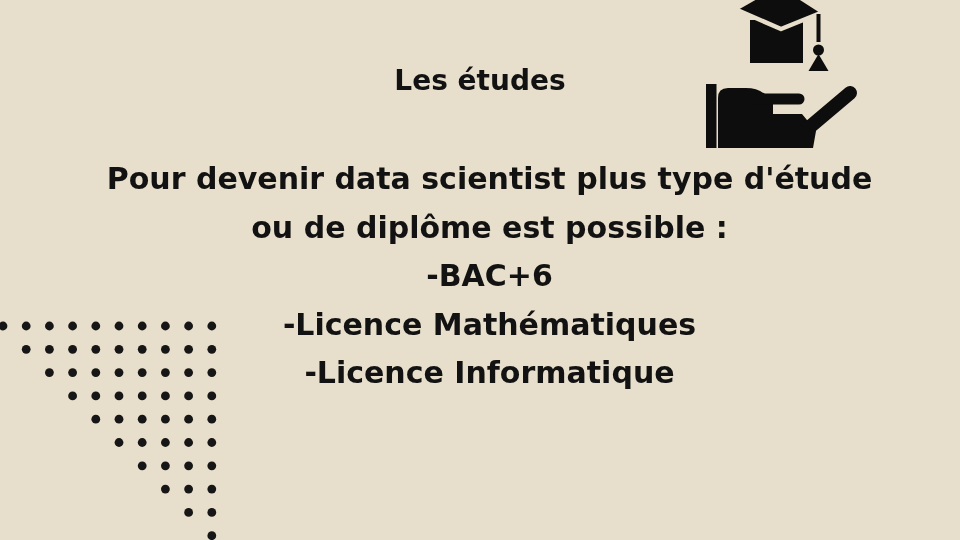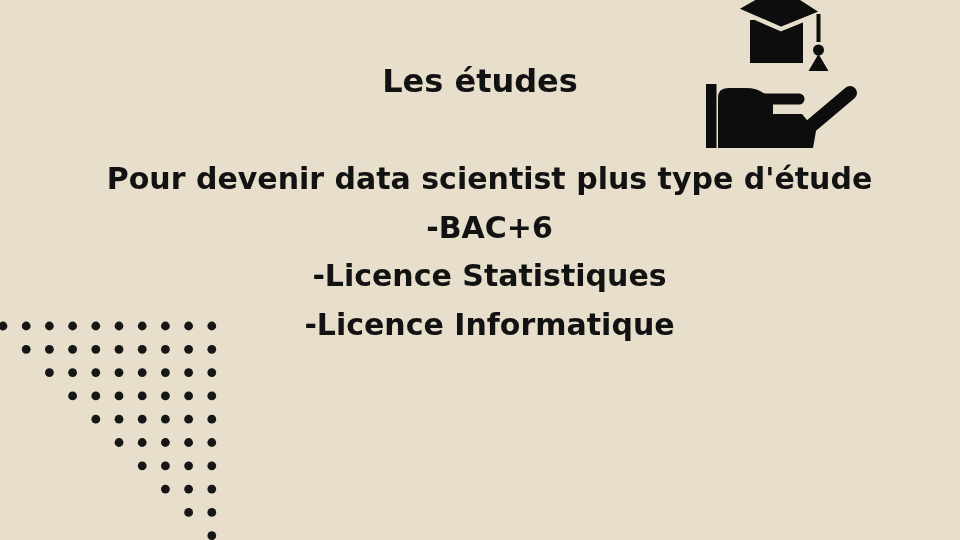--- a/index.html
+++ b/index.html
@@ -20,21 +20,21 @@
     overflow:hidden;
     background:var(--bg);
   }
   .slide-title{
     position:absolute;
     top:56px;
     left:0;
     width:100%;
     margin:0;
     text-align:center;
-    font-size:32px;
+    font-size:28px;
     line-height:50px;
     font-weight:bold;
     color:var(--ink);
     letter-spacing:0px;
   }
   .body-text{
     position:absolute;
     top:155px;
     left:0;
     width:100%;
@@ -80,22 +80,23 @@
     <polygon points="115.5,54 105.5,71 125.5,71" fill="currentColor"></polygon>
 
     <rect x="3" y="84" width="10.5" height="64" fill="currentColor"></rect>
     <path d="M 15,148 L 15,98 Q 15,88 25,88 L 43,88 Q 55,88 63,95 L 70,101 L 70,114 L 99,114 L 113,131 L 110,148 Z" fill="currentColor"></path>
     <path d="M 52,99 L 96,99" stroke="currentColor" stroke-width="11" stroke-linecap="round"></path>
     <path d="M 102,131 L 147,93" stroke="currentColor" stroke-width="14" stroke-linecap="round"></path>
   </svg>
 
   <div class="body-text">
     <div class="body-line">Pour devenir data scientist plus type d'étude</div>
+    <div class="body-line">ou de diplôme est possible :</div>
     <div class="body-line">-BAC+6</div>
-    <div class="body-line">-Licence Statistiques</div>
+    <div class="body-line">-Licence Mathématiques</div>
     <div class="body-line">-Licence Informatique</div>
   </div>
 
   <svg class="dot-pattern" viewBox="0 0 224 226" aria-hidden="true">
       <circle cx="3" cy="8" r="4.4" fill="currentColor"></circle>
       <circle cx="26.2" cy="8" r="4.4" fill="currentColor"></circle>
       <circle cx="49.4" cy="8" r="4.4" fill="currentColor"></circle>
       <circle cx="72.6" cy="8" r="4.4" fill="currentColor"></circle>
       <circle cx="95.8" cy="8" r="4.4" fill="currentColor"></circle>
       <circle cx="119" cy="8" r="4.4" fill="currentColor"></circle>

